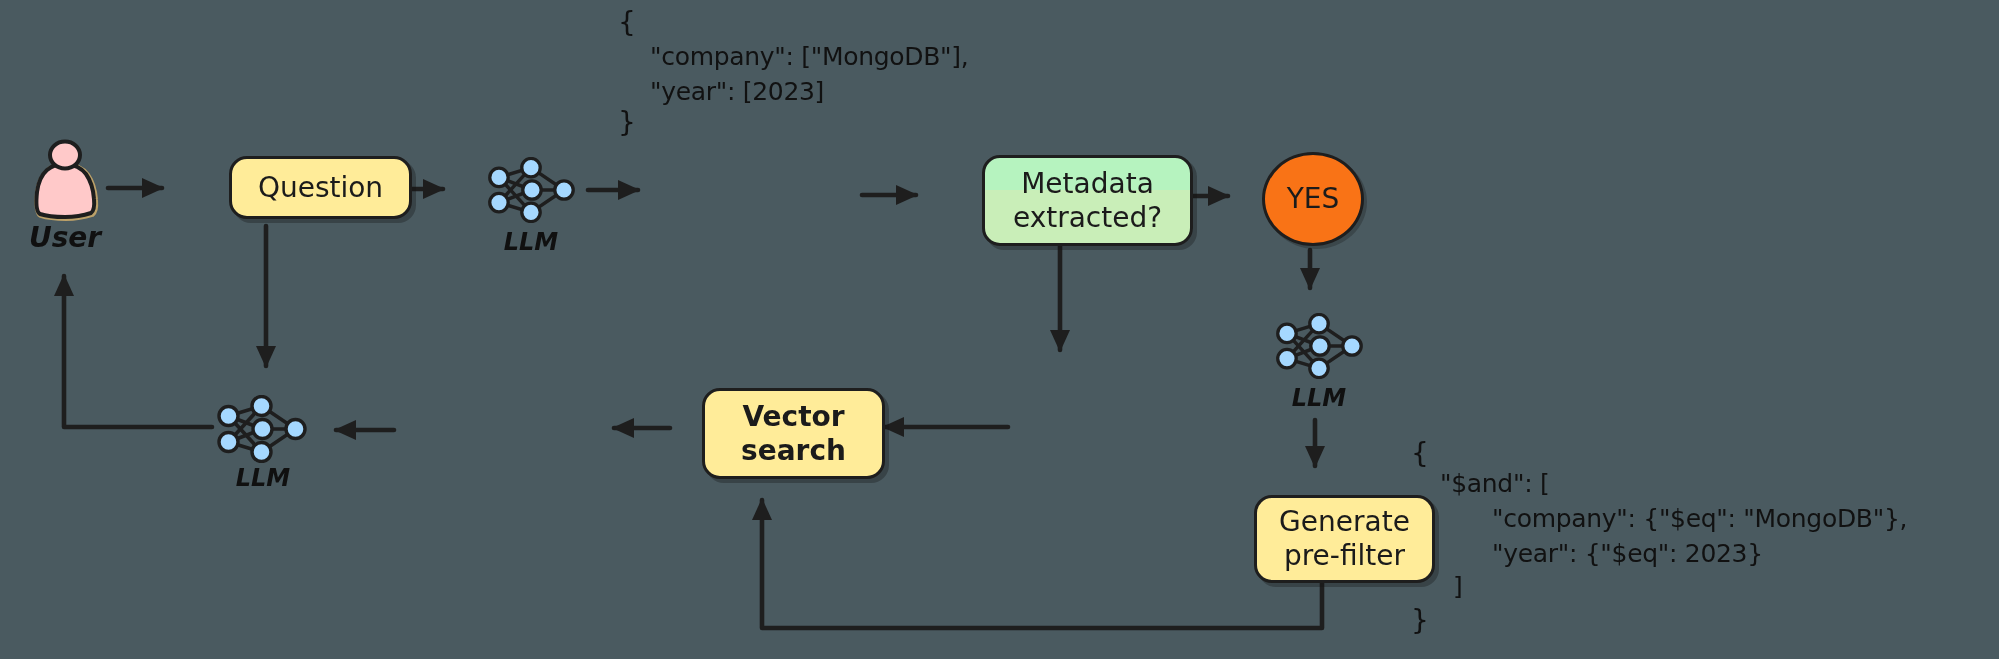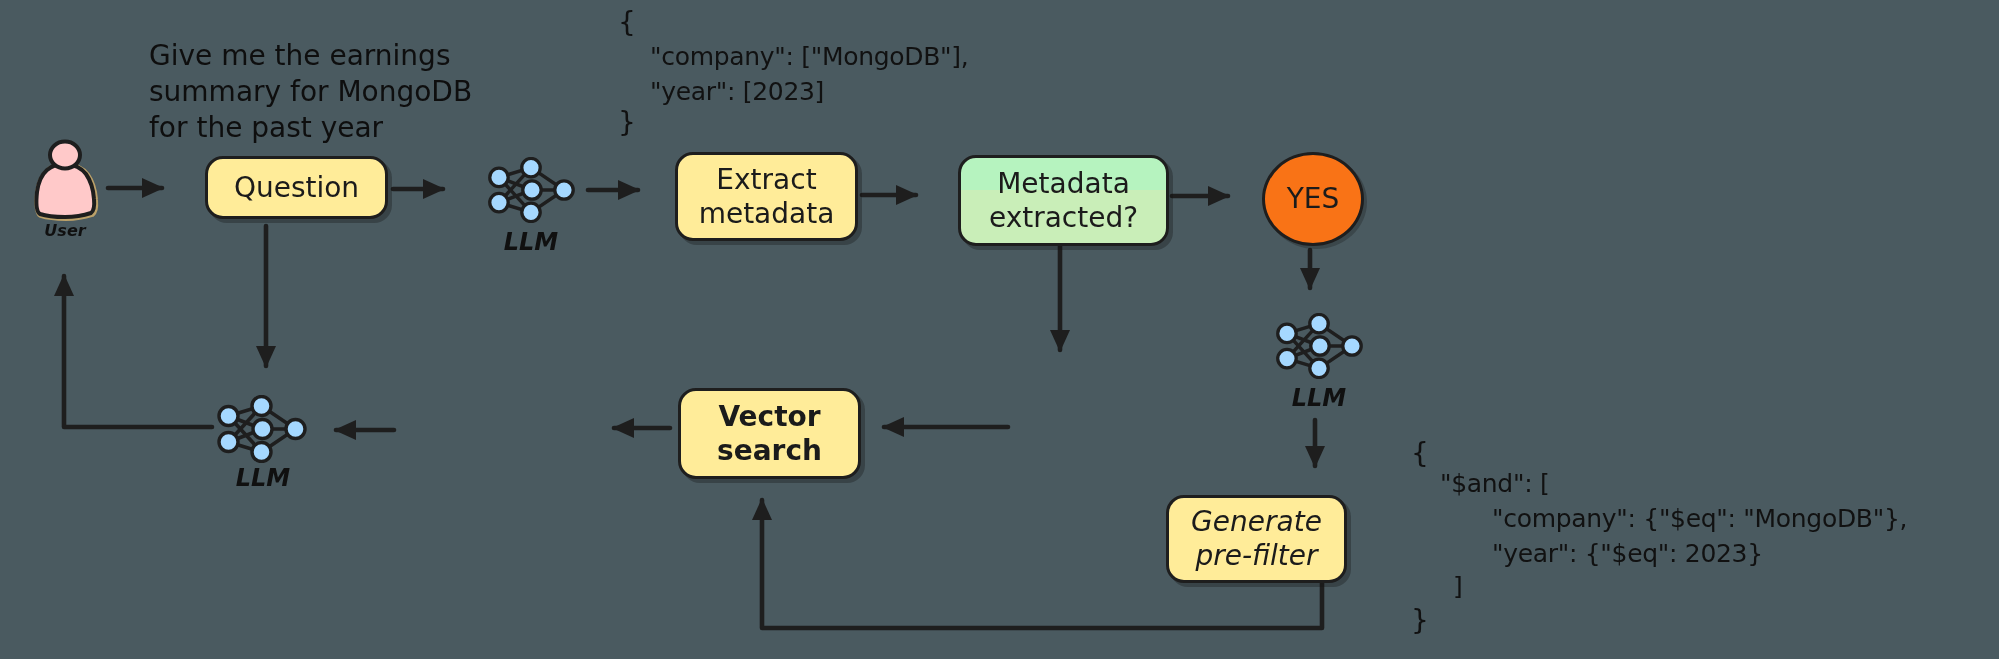--- a/index.html
+++ b/index.html
@@ -3,49 +3,49 @@
 <meta charset="utf-8">
 <style>
   html,body{margin:0;padding:0;}
   body{font-family:"DejaVu Sans", sans-serif;}
   #canvas{position:relative;width:1999px;height:659px;background:#4a5a60;overflow:hidden;}
   #wires{position:absolute;left:0;top:0;}
   .node{position:absolute;display:flex;align-items:center;justify-content:center;
         text-align:center;border:3.5px solid #1e1e1e;color:#1b1b1b;
         font-size:28px;line-height:34px;white-space:pre-line;
         box-shadow:4px 4px 0 rgba(20,20,20,0.32);}
-  .rect{border-radius:18px;}
+  .rect{border-radius:18px;margin-left:24px;}
   .yellow{background:#ffec99;}
   .green{background:#f97316;}
   .green-split{background:linear-gradient(180deg,#b6f3bf 0%,#b6f3bf 38%,#c9eeb8 38%,#c9eeb8 100%);}
   .circle{border-radius:50%;box-shadow:3px 3px 0 rgba(20,20,20,0.28);}
   .q-box{left:205px;top:156px;width:177px;height:57px;}
   .extract-box{left:675px;top:152px;width:177px;height:83px;}
   .meta-box{left:958px;top:155px;width:205px;height:85px;}
   .yes-circle{left:1262px;top:152px;width:96px;height:88px;}
   .no-circle{left:1015px;top:375px;width:102px;height:88px;}
   .vector-box{left:678px;top:388px;width:177px;height:85px;font-weight:bold;}
   .relevant-box{left:402px;top:392px;width:180px;height:81px;}
-  .generate-box{left:1166px;top:495px;width:175px;height:82px;font-style:italic;}
+  .generate-box{left:1230px;top:495px;width:175px;height:82px;}
   .annot{position:absolute;color:#111;font-size:25px;letter-spacing:-0.3px;white-space:pre;}
   .prompt{left:149px;top:38px;font-size:28px;line-height:36px;letter-spacing:0;
           white-space:pre-line;color:#0e0e0e;}
   .jt-1{left:618px;top:6px;font-size:28px;}
   .jt-2{left:650px;top:42px;}
   .jt-3{left:650px;top:77px;}
   .jt-4{left:618px;top:106px;font-size:28px;}
   .jb-1{left:1411px;top:437px;font-size:28px;}
   .jb-2{left:1440px;top:469px;}
   .jb-3{left:1492px;top:504px;}
   .jb-4{left:1492px;top:539px;}
   .jb-5{left:1453px;top:572px;}
   .jb-6{left:1411px;top:604px;font-size:28px;}
   .icon-label{position:absolute;width:80px;text-align:center;color:#101010;
               font-size:24px;font-style:italic;font-weight:bold;}
-  .lbl-user{left:25px;top:221px;font-size:16px;}
+  .lbl-user{left:25px;top:221px;font-size:28px;}
   .lbl-llm1{left:491px;top:228px;}
   .lbl-llm2{left:1279px;top:384px;}
   .lbl-llm3{left:223px;top:464px;}
 </style>
 </head>
 <body>
 
 <div id="canvas">
 
   <svg id="wires" width="1999" height="659" viewBox="0 0 1999 659">
@@ -91,39 +91,34 @@
       <path d="M41,215 Q36,212 38,193 Q40,178 48,171 Q56,164 67,165 Q80,166 87,175 Q94,185 95,200 Q96,211 92,214 Q80,218 66,218 Q50,218 41,215 Z" fill="#ffc9c9" stroke="#c9a96a" stroke-width="6" opacity="0.9"></path>
       <path d="M40,214 Q35,211 37,192 Q39,177 47,170 Q55,163 66,164 Q79,165 86,174 Q93,184 94,199 Q95,210 91,213 Q79,217 65,217 Q49,217 40,214 Z" fill="#ffc9c9" stroke="#1e1e1e" stroke-width="4"></path>
       <ellipse cx="65" cy="155" rx="15" ry="13.5" fill="#ffc9c9" stroke="#1e1e1e" stroke-width="4"></ellipse>
     </g>
 
     <use href="#llm-glyph" x="487" y="157" width="88" height="66"></use>
     <use href="#llm-glyph" x="1275" y="313" width="88" height="66"></use>
     <use href="#llm-glyph" x="216" y="395" width="91" height="68"></use>
   </svg>
 
-  <div class="annot prompt">Give me the earnings
-summary for MongoDB
-for the past year</div>
 
   <div class="annot jt-1">{</div>
   <div class="annot jt-2">"company": ["MongoDB"],</div>
   <div class="annot jt-3">"year": [2023]</div>
   <div class="annot jt-4">}</div>
 
   <div class="annot jb-1">{</div>
   <div class="annot jb-2">"$and": [</div>
   <div class="annot jb-3">"company": {"$eq": "MongoDB"},</div>
   <div class="annot jb-4">"year": {"$eq": 2023}</div>
   <div class="annot jb-5">]</div>
   <div class="annot jb-6">}</div>
 
   <div class="node rect yellow q-box">Question</div>
-  <div class="node rect yellow extract-box">Extract
-metadata</div>
   <div class="node rect green-split meta-box">Metadata
 extracted?</div>
   <div class="node circle green yes-circle">YES</div>
   <div class="node rect yellow vector-box">Vector
 search</div>
   <div class="node rect yellow generate-box">Generate
 pre-filter</div>
 
   <div class="icon-label lbl-user">User</div>
   <div class="icon-label lbl-llm1">LLM</div>

